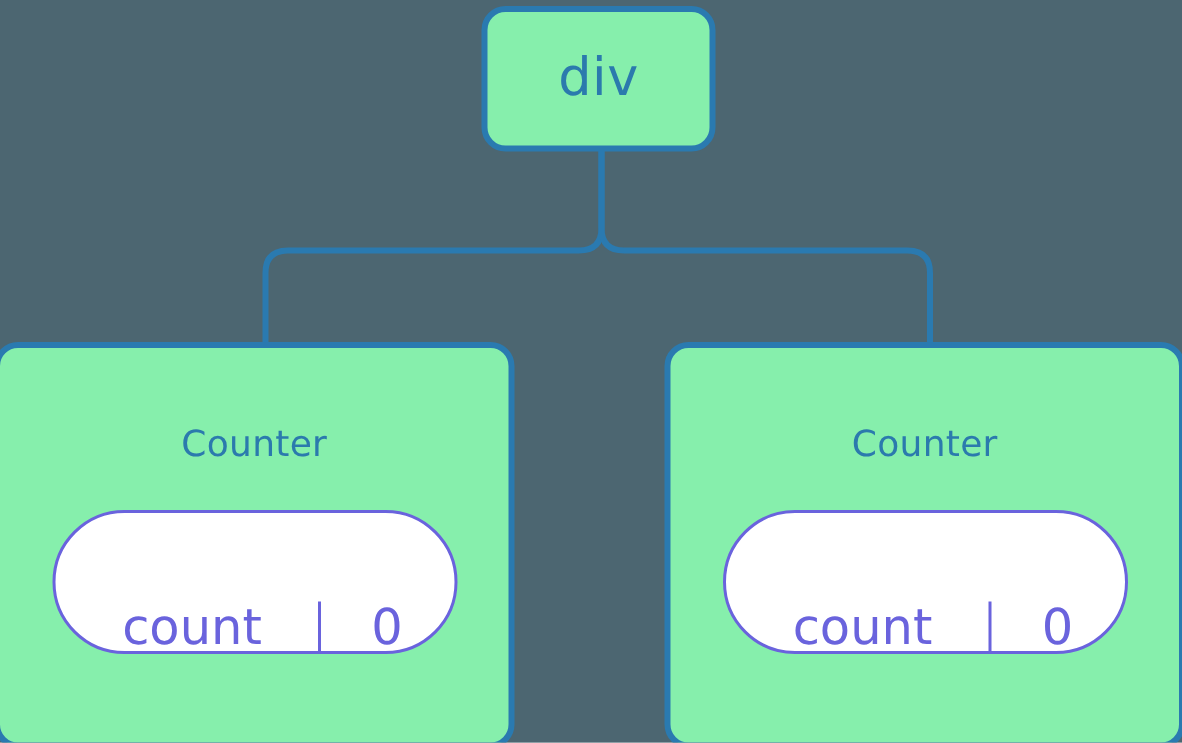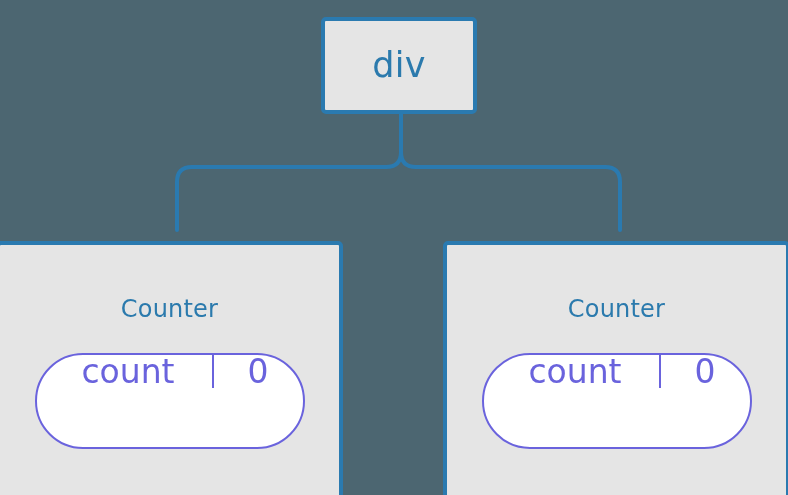--- a/index.html
+++ b/index.html
@@ -21,24 +21,23 @@
   #connector-layer {
     position: absolute;
     left: 0;
     top: 0;
     width: 788px;
     height: 495px;
   }
   .node-box {
     position: absolute;
     box-sizing: border-box;
-    background: #e5e5e5;
+    background: #86efac;
     border: 4px solid #2a7ab0;
-    border-radius: 5px;
-    margin-top: 13px;
+    border-radius: 16px;
   }
   .node-root {
     left: 321px;
     top: 4px;
     width: 156px;
     height: 97px;
     display: flex;
     align-items: center;
     justify-content: center;
   }
@@ -62,21 +61,21 @@
   .child-title {
     color: #2b7aad;
     font-size: 24px;
     line-height: 1;
     letter-spacing: 0.2px;
     margin-top: 52px;
   }
   .state-pill {
     margin-top: 32px;
     display: flex;
-    align-items: flex-start;
+    align-items: flex-end;
     height: 96px;
     border: 2px solid #6a63dd;
     border-radius: 48px;
     background: #ffffff;
     box-sizing: border-box;
   }
   .pill-key, .pill-val {
     display: flex;
     align-items: center;
     justify-content: center;

